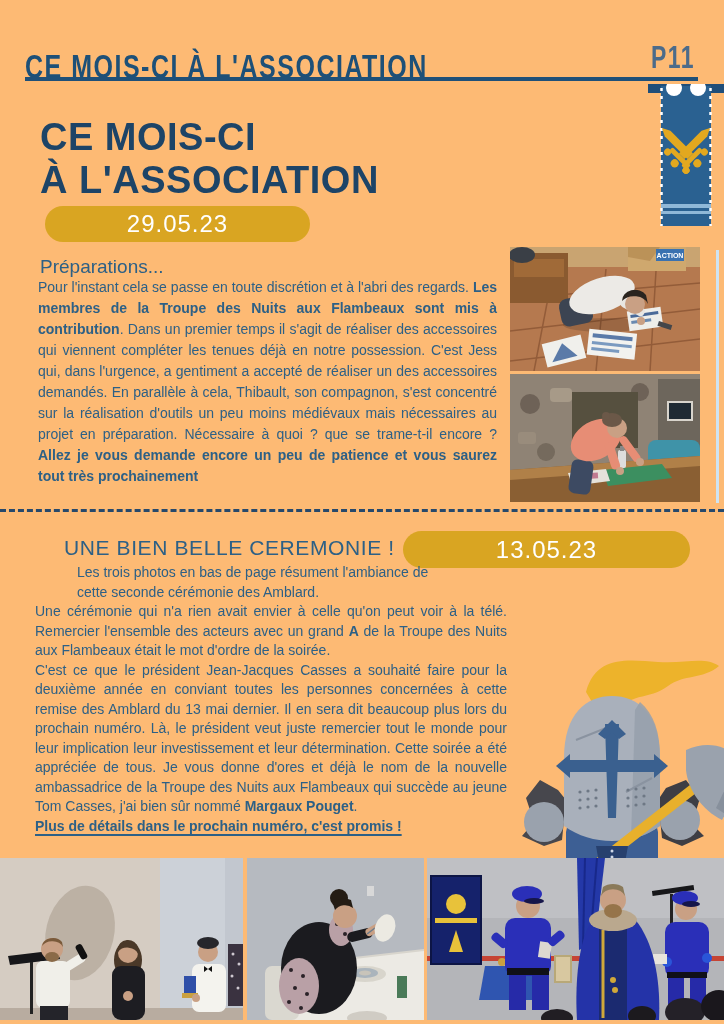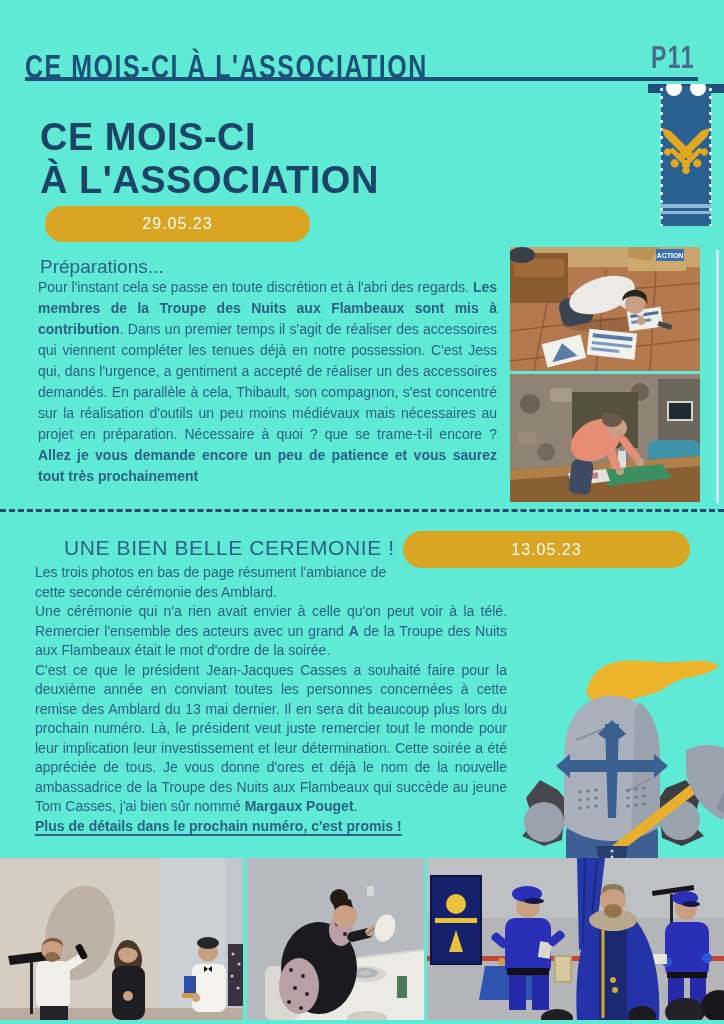--- a/index.html
+++ b/index.html
@@ -1,34 +1,34 @@
 <!DOCTYPE html>
 <html lang="fr"><head>
 <meta charset="utf-8">
 <style>
   html,body{margin:0;padding:0;background:#fff;}
-  .page{position:relative;width:724px;height:1024px;background:#5eead4;overflow:hidden;
+  .page{position:relative;width:724px;height:1024px;background:#fdba74;overflow:hidden;
         font-family:"Liberation Sans",sans-serif;}
 
   
   .gothic{font-weight:700;letter-spacing:1.5px;transform:scaleY(1.35);transform-origin:left top;}
   .header-title{position:absolute;left:25px;top:47px;font-size:25px;color:#1d5078;}
   .page-num{position:absolute;left:651px;top:40px;font-size:23px;color:#4c6b8a;}
   .head-rule{position:absolute;left:25px;top:77px;width:673px;height:4px;background:#1f5078;}
 
   
   .banner{position:absolute;left:648px;top:84px;width:76px;height:152px;}
 
   
   .main-title{position:absolute;left:40px;top:116px;margin:0;font-size:38px;font-weight:700;
               color:#1d4467;line-height:1.12;letter-spacing:.5px;}
 
   
   .pill{position:absolute;background:#d9a522;color:#fff;display:flex;align-items:center;
-        justify-content:center;font-size:16px;letter-spacing:1px;font-weight:400;}
+        justify-content:center;font-size:24px;letter-spacing:1px;font-weight:400;}
   .pill1{left:45px;top:206px;width:265px;height:36px;border-radius:18px;}
   .pill2{left:403px;top:531px;width:287px;height:37px;border-radius:20px;}
 
   
   .s1-heading{position:absolute;left:40px;top:247px;font-size:19px;color:#2d6086;margin-top:9px;}
   .body{color:#2d6086;font-size:14px;line-height:21px;margin:0;}
   .just{text-align:justify;}
   .s1-body{position:absolute;left:38px;top:277px;width:459px;}
   .seg-bold{font-weight:700;}
 
@@ -38,21 +38,21 @@
   .photo-tr1{left:510px;top:247px;width:190px;height:124px;}
   .photo-tr2{left:510px;top:374px;width:190px;height:128px;}
   .vline{position:absolute;left:716px;top:250px;width:3px;height:253px;background:#cfe4f2;}
 
   .divider{position:absolute;left:0;top:509px;width:724px;height:0;border-top:3px dashed #27496b;}
 
   
   .s2-heading{position:absolute;left:64px;top:536px;font-size:21px;color:#2d6086;letter-spacing:.6px;text-align:right;}
   .s2-text{position:absolute;left:35px;top:563px;width:472px;}
   .s2-text .body{line-height:19.5px;}
-  .intro{width:368px;}
+  .intro{width:368px;margin-left:42px;}
   .promise{font-weight:700;text-decoration:underline;text-decoration-thickness:2px;text-underline-offset:3px;}
 
   .knight{position:absolute;left:500px;top:640px;width:224px;height:228px;z-index:1;}
 
   .pb1{left:0;top:858px;width:243px;height:162px;z-index:2;}
   .pb2{left:247px;top:858px;width:177px;height:162px;z-index:2;}
   .pb3{left:427px;top:858px;width:297px;height:162px;z-index:2;}
 </style>
 </head>
 <body>

